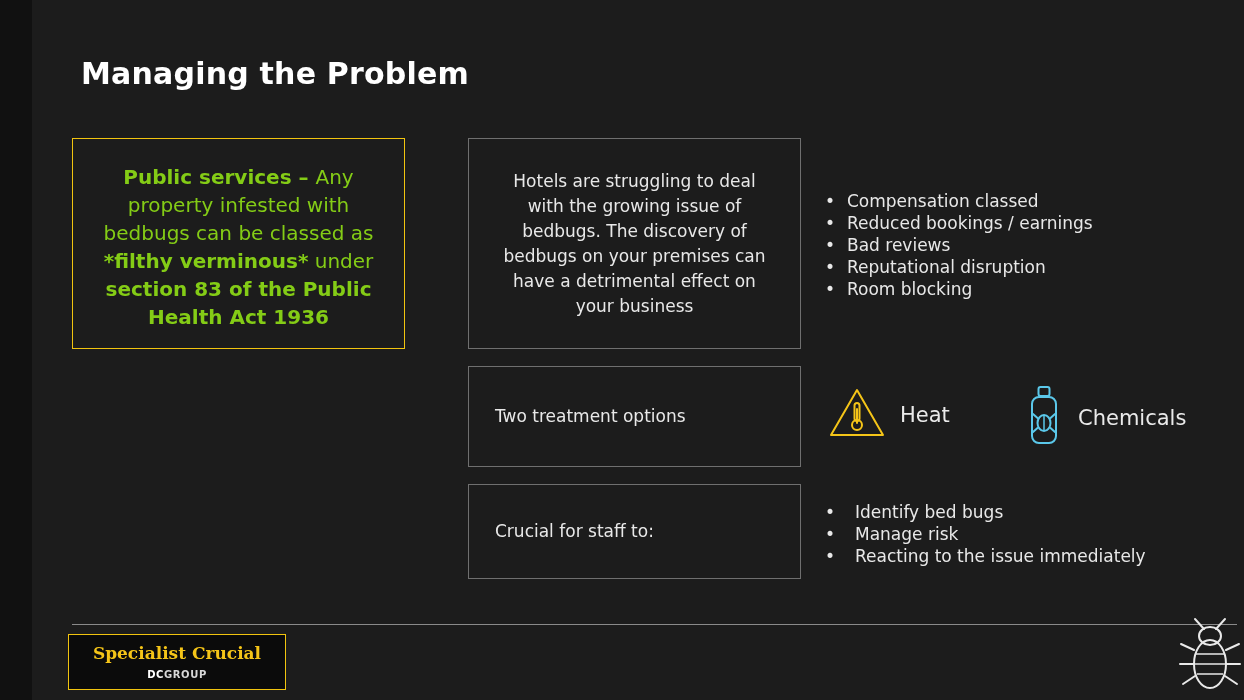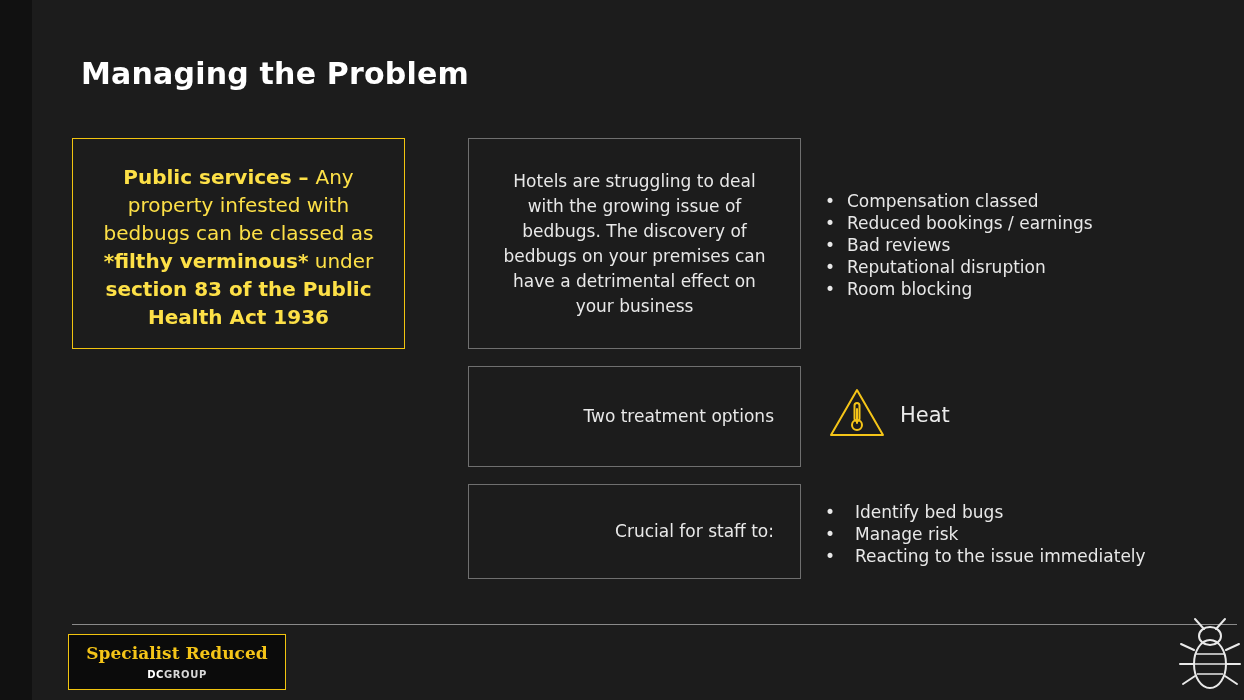--- a/index.html
+++ b/index.html
@@ -44,36 +44,36 @@
     height: 211px;
     border: 1px solid #f1c40f;
     box-sizing: border-box;
   }
   .callout-text {
     position: absolute;
     left: 22px;
     right: 22px;
     top: 24px;
     text-align: center;
-    color: #fde047;
+    color: #84cc16;
     font-size: 20px;
     line-height: 28px;
     font-family: "DejaVu Sans", sans-serif;
   }
   .callout-text b { font-weight: bold; }
   .callout-text .reg { font-weight: normal; }
 
   
   .box {
     position: absolute;
     border: 1px solid #6f6f6f;
     box-sizing: border-box;
     display: flex;
     align-items: center;
-    justify-content: flex-end;
+    justify-content: flex-start;
     color: #e8e8e8;
     font-size: 17px;
     line-height: 25px;
     text-align: center;
     padding: 0 26px;
     font-family: "DejaVu Sans", sans-serif;
   }
   #box-hotels {
     left: 436px;
     top: 138px;
@@ -239,20 +239,35 @@
         <svg width="58" height="56" viewBox="0 0 58 56">
           <polygon points="29,5 55,50 3,50" fill="none" stroke="#f5c518" stroke-width="2" stroke-linejoin="round"></polygon>
           <rect x="26.5" y="18" width="5" height="18" rx="2.5" fill="none" stroke="#f5c518" stroke-width="2"></rect>
           <circle cx="29" cy="40" r="5" fill="none" stroke="#f5c518" stroke-width="2"></circle>
           <line x1="29" y1="24" x2="29" y2="38" stroke="#f5c518" stroke-width="2" stroke-linecap="round"></line>
         </svg>
       </span>
       <span class="icon-label">Heat</span>
     </div>
 
+    <div class="icon-item" id="icon-chem">
+      <span>
+        <svg width="40" height="62" viewBox="0 0 40 62">
+          <rect x="14.5" y="2" width="11" height="9" rx="2" fill="none" stroke="#5bc8ea" stroke-width="2"></rect>
+          <rect x="8" y="12" width="24" height="46" rx="7" fill="none" stroke="#5bc8ea" stroke-width="2"></rect>
+          <ellipse cx="20" cy="38" rx="6.5" ry="8" fill="none" stroke="#5bc8ea" stroke-width="2"></ellipse>
+          <line x1="13.5" y1="33" x2="9" y2="29" stroke="#5bc8ea" stroke-width="2" stroke-linecap="round"></line>
+          <line x1="26.5" y1="33" x2="31" y2="29" stroke="#5bc8ea" stroke-width="2" stroke-linecap="round"></line>
+          <line x1="13.5" y1="43" x2="9" y2="47" stroke="#5bc8ea" stroke-width="2" stroke-linecap="round"></line>
+          <line x1="26.5" y1="43" x2="31" y2="47" stroke="#5bc8ea" stroke-width="2" stroke-linecap="round"></line>
+          <line x1="20" y1="30" x2="20" y2="46" stroke="#5bc8ea" stroke-width="1.5"></line>
+        </svg>
+      </span>
+      <span class="icon-label">Chemicals</span>
+    </div>
 
     <div class="box" id="box-crucial">
       <span>Crucial for staff to:</span>
     </div>
 
     <div class="bullets" id="bullets-staff">
       <div class="row">
         <span class="dot">•</span>
         <span>Identify bed bugs</span>
       </div>
@@ -262,21 +277,21 @@
       </div>
       <div class="row">
         <span class="dot">•</span>
         <span>Reacting to the issue immediately</span>
       </div>
     </div>
 
     <div class="footer-line"></div>
 
     <div class="logo-box">
-      <div class="logo-title">Specialist Reduced</div>
+      <div class="logo-title">Specialist Crucial</div>
       <div class="logo-sub"><span class="dc">DC</span><span>GROUP</span></div>
     </div>
 
     <span class="bug-logo">
       <svg width="64" height="76" viewBox="0 0 64 76">
         <ellipse cx="32" cy="20" rx="11" ry="9" fill="none" stroke="#e9e9e9" stroke-width="2"></ellipse>
         <ellipse cx="32" cy="48" rx="16" ry="24" fill="none" stroke="#e9e9e9" stroke-width="2"></ellipse>
         <line x1="26" y1="13" x2="17" y2="3" stroke="#e9e9e9" stroke-width="2" stroke-linecap="round"></line>
         <line x1="38" y1="13" x2="47" y2="3" stroke="#e9e9e9" stroke-width="2" stroke-linecap="round"></line>
         <line x1="16" y1="34" x2="3" y2="28" stroke="#e9e9e9" stroke-width="2" stroke-linecap="round"></line>

